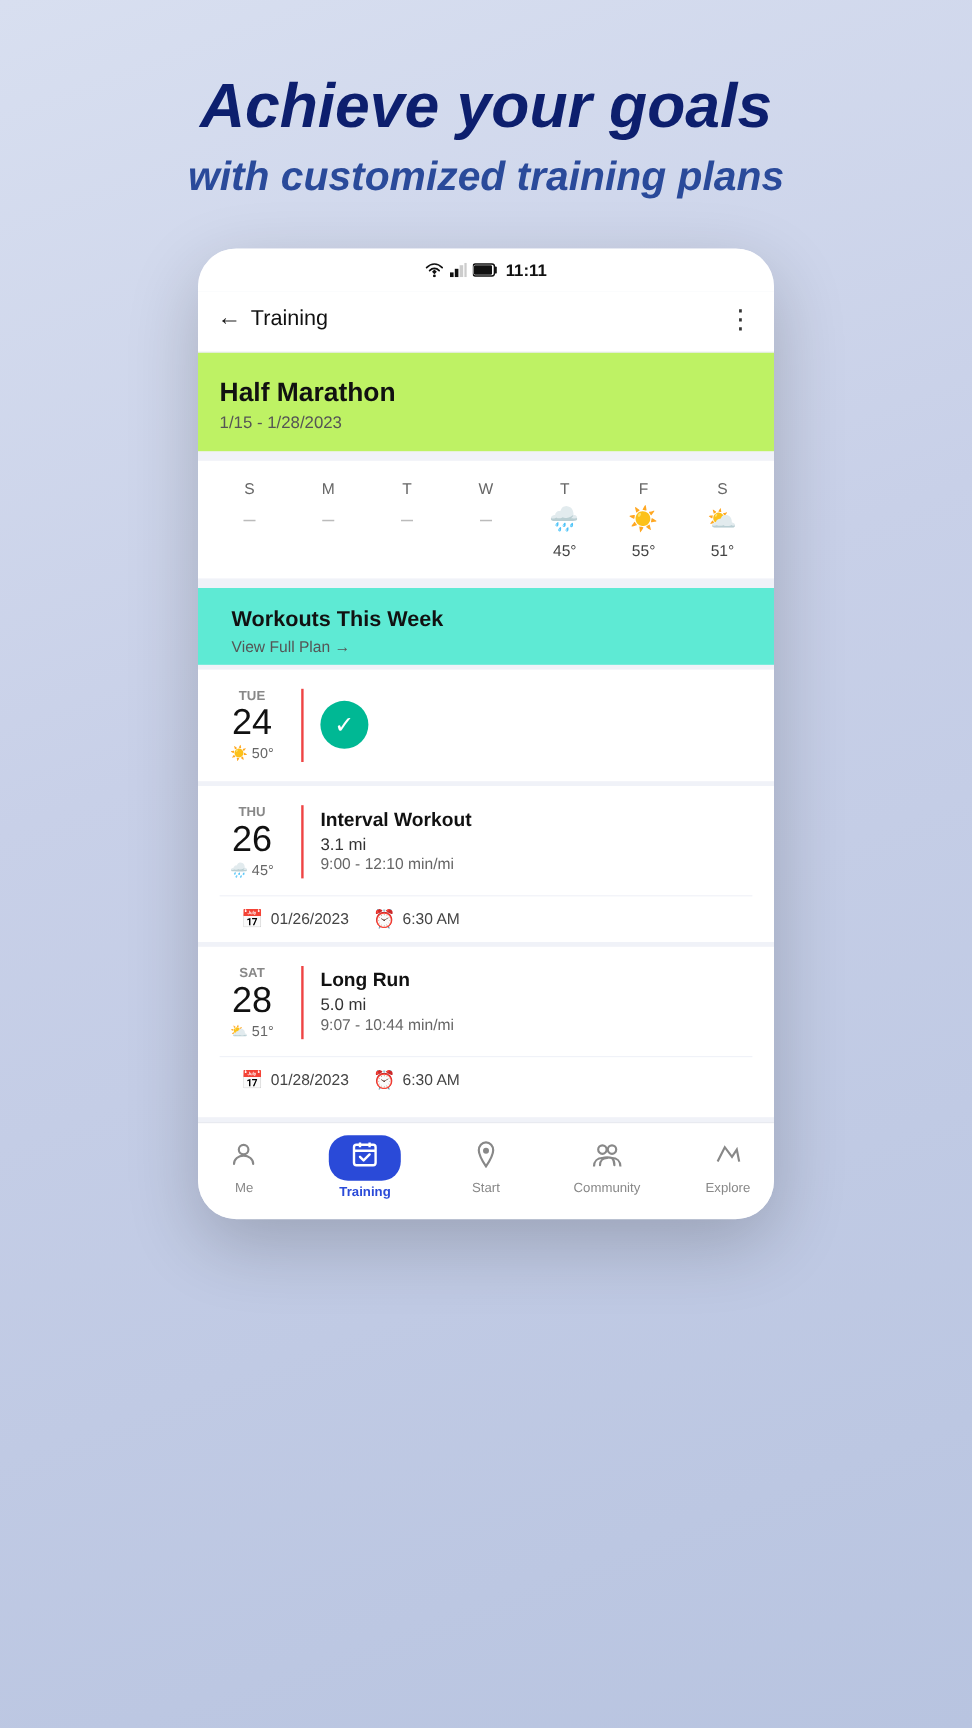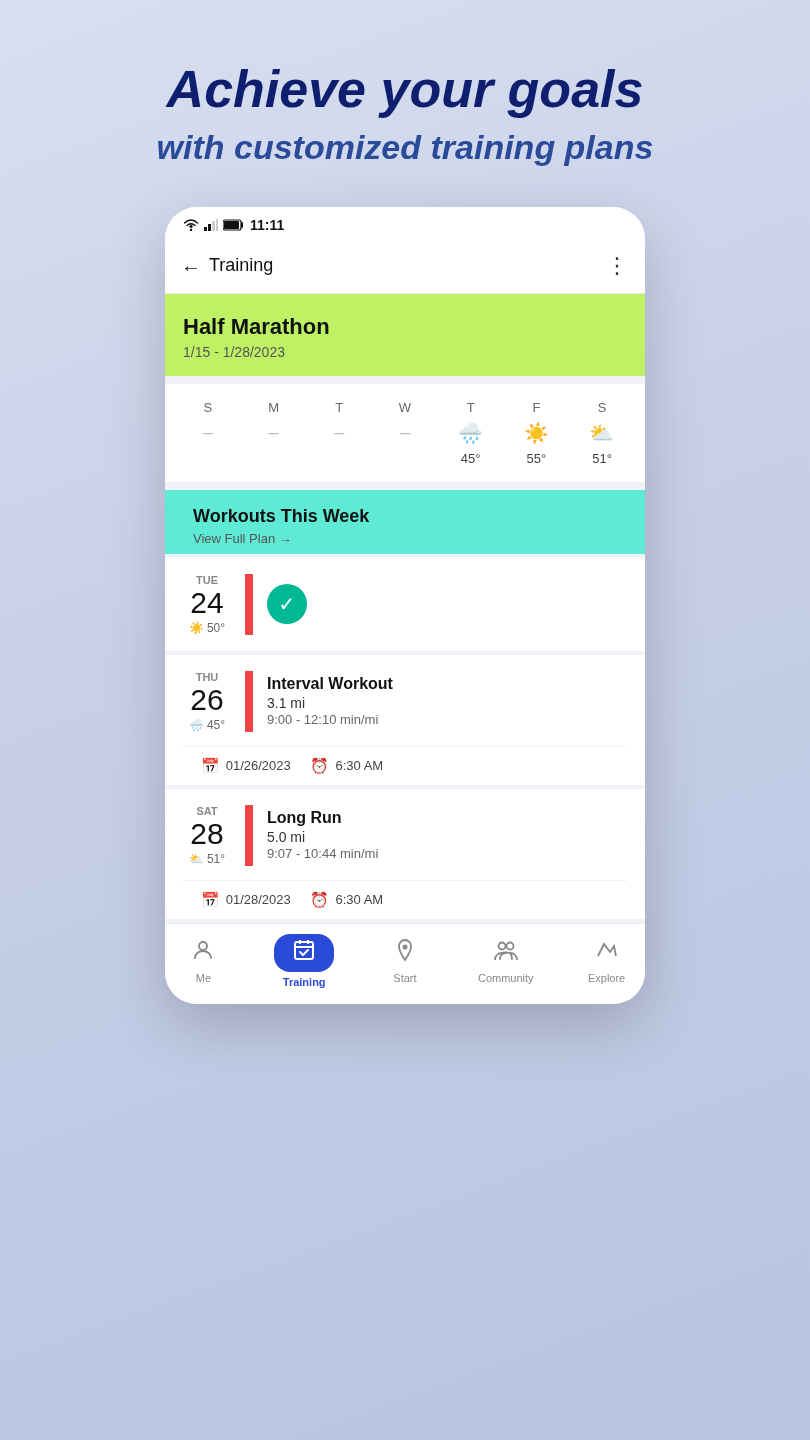--- a/index.html
+++ b/index.html
@@ -36,21 +36,21 @@
       width: 480px;
       background: #f0f2f8;
       border-radius: 32px;
       overflow: hidden;
       box-shadow: 0 20px 60px rgba(0,0,0,0.2);
     }
     
     .status-bar {
       background: white;
       display: flex;
-      justify-content: flex-start;
+      justify-content: center;
       align-items: center;
       padding: 10px 18px;
       gap: 6px;
     }
     .status-icons {
       display: flex;
       align-items: center;
       gap: 5px;
     }
     .status-time {
@@ -166,21 +166,21 @@
     .workout-row {
       display: flex;
       align-items: center;
       gap: 0;
     }
     .workout-date-col {
       display: flex;
       flex-direction: column;
       align-items: center;
       min-width: 70px;
-      border-right: 8px solid #ef4444;
+      border-right: 2px solid #ef4444;
       padding-right: 14px;
       margin-right: 14px;
     }
     .workout-day-label {
       font-size: 11px;
       font-weight: 600;
       color: #888;
       text-transform: uppercase;
     }
     .workout-day-num {
@@ -411,21 +411,21 @@
         <span class="cal-icon">📅</span>
         <span>01/26/2023</span>
       </div>
       <div class="schedule-item">
         <span class="alarm-icon">⏰</span>
         <span>6:30 AM</span>
       </div>
     </div>
   </div>
 
-  <div class="workout-card" style="padding-bottom:0;">
+  <div class="workout-card" style="padding-bottom:12px;">
     <div class="workout-row" style="padding-bottom:14px;">
       <div class="workout-date-col">
         <span class="workout-day-label">SAT</span>
         <span class="workout-day-num">28</span>
         <span class="workout-weather"><span>⛅</span> 51°</span>
       </div>
       <div class="workout-info">
         <div class="workout-name">Long Run</div>
         <div class="workout-dist">5.0 mi</div>
         <div class="workout-pace">9:07 - 10:44 min/mi</div>

